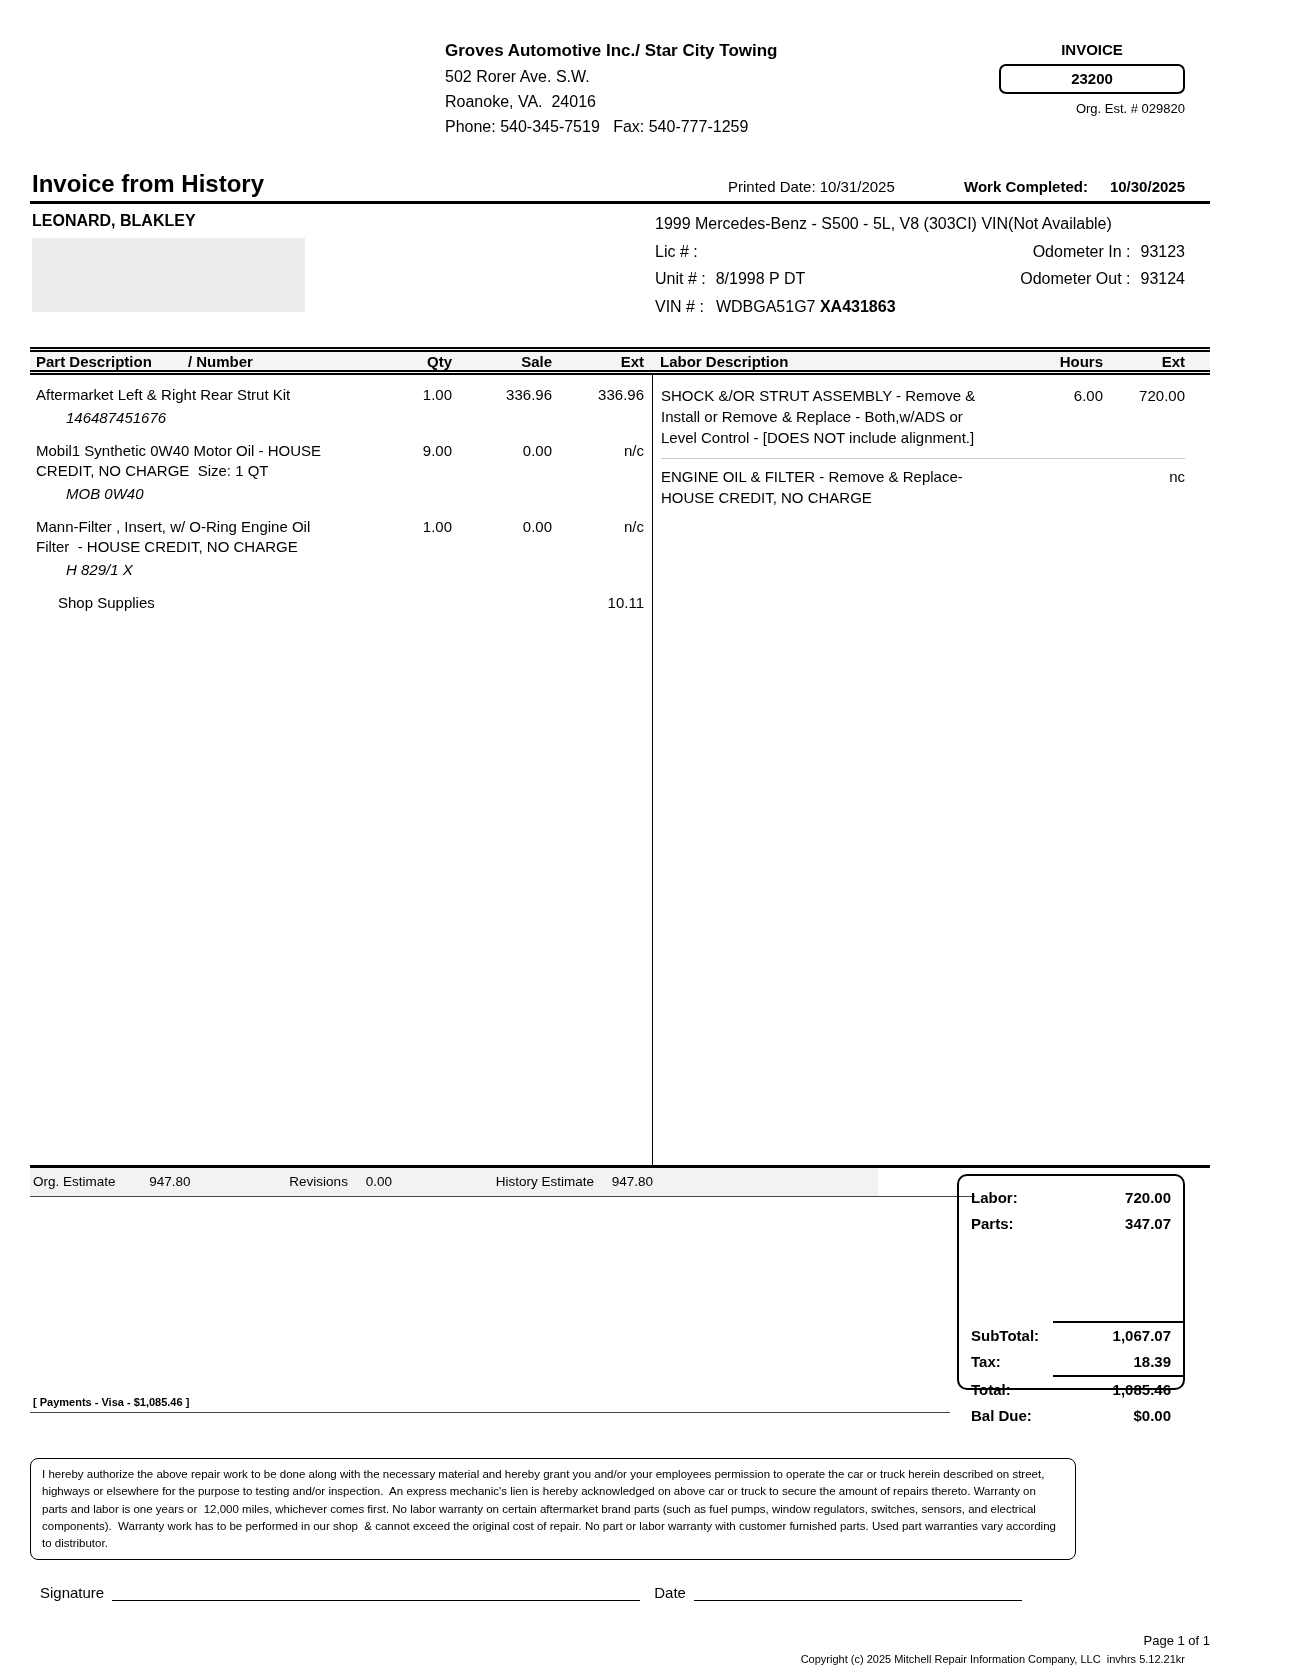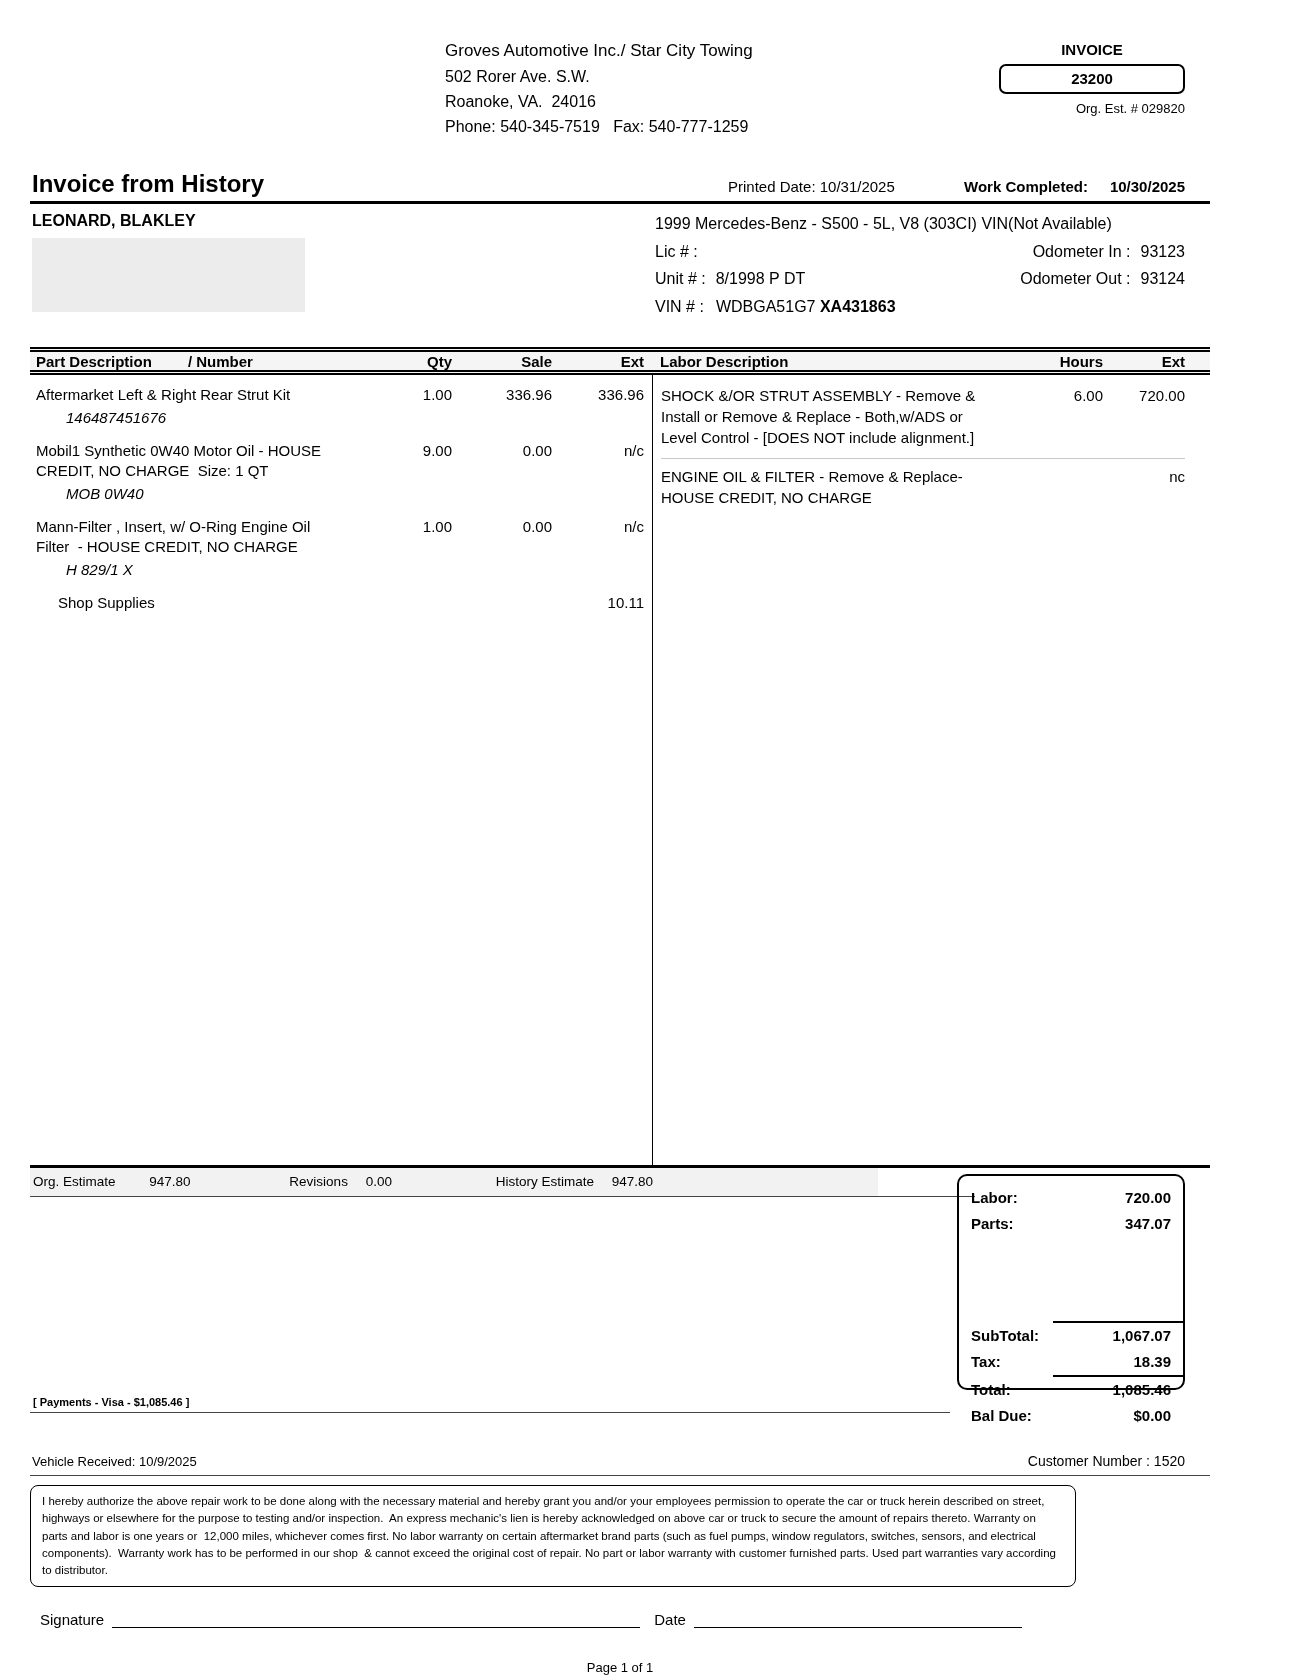--- a/index.html
+++ b/index.html
@@ -8,21 +8,21 @@
     width: 1300px; height: 1677px;
     font-family: "Liberation Sans", sans-serif;
     color: #000; position: relative; overflow: hidden;
   }
   [data-bind] { white-space: pre-wrap; }
   .page { position: absolute; left: 30px; top: 0; width: 1180px; height: 1677px; }
 
   
   .header { position: relative; height: 122px; margin-top: 38px; }
   .company { margin-left: 415px; }
-  .company-name { font-size: 17px; font-weight: normal; line-height: 26px; }
+  .company-name { font-size: 17px; font-weight: bold; line-height: 26px; }
   .company-line { font-size: 16px; line-height: 25px; }
   .invoice-area { position: absolute; right: 25px; top: 2px; width: 186px; text-align: center; }
   .invoice-label { font-size: 15px; font-weight: bold; line-height: 20px; }
   .invoice-num-box { border: 2px solid #000; border-radius: 7px; margin-top: 4px; padding: 4px 0 5px; font-size: 15px; font-weight: bold; }
   .org-est { font-size: 13px; text-align: right; margin-top: 7px; }
 
   
   .title-row { position: relative; height: 34px; margin-top: 10px; border-bottom: 3px solid #000; }
   .doc-title { position: absolute; left: 2px; bottom: 3px; font-size: 24px; font-weight: bold; }
   .printed { position: absolute; left: 698px; bottom: 6px; font-size: 15px; }
@@ -78,21 +78,21 @@
   
   .disclaimer { margin-top: 9px; width: 1046px; border: 1.5px solid #000; border-radius: 8px; padding: 7px 11px; font-size: 11.5px; line-height: 1.5; }
   .sig-row { display: flex; align-items: flex-end; margin-top: 22px; font-size: 15px; padding-left: 10px; }
   .sig-line { border-bottom: 1.5px solid #000; height: 19px; }
   .line1 { width: 528px; margin-left: 8px; }
   .line2 { width: 328px; margin-left: 8px; }
   .date-label { margin-left: 14px; }
 
   
   .footer { position: relative; margin-top: 32px; height: 40px; }
-  .page-num { text-align: center; font-size: 13px; }
+  .page-num { text-align: right; font-size: 13px; }
   .copyright { position: absolute; right: 25px; top: 20px; font-size: 11px; }
 </style>
 </head>
 <body>
 
 <div class="page">
 
   <div class="header">
     <div class="company">
       <div class="company-name" data-bind="header.company_name">Groves Automotive Inc./ Star City Towing</div>
@@ -243,24 +243,20 @@
       </div>
       <div class="trow">
         <span data-bind="totals.bal_due_label">Bal Due:</span>
         <span data-bind="totals.bal_due">$0.00</span>
       </div>
     </div>
 
     <div class="payments" data-bind="payments">[ Payments - Visa - $1,085.46 ]</div>
   </div>
 
-  <div class="recv-row">
-    <span class="veh-received" data-bind="bottom.vehicle_received">Vehicle Received: 10/9/2025</span>
-    <span class="cust-number" data-bind="bottom.customer_number">Customer Number : 1520</span>
-  </div>
 
   <div class="disclaimer" data-bind="bottom.disclaimer">I hereby authorize the above repair work to be done along with the necessary material and hereby grant you and/or your employees permission to operate the car or truck herein described on street, highways or elsewhere for the purpose to testing and/or inspection.  An express mechanic's lien is hereby acknowledged on above car or truck to secure the amount of repairs thereto. Warranty on parts and labor is one years or  12,000 miles, whichever comes first. No labor warranty on certain aftermarket brand parts (such as fuel pumps, window regulators, switches, sensors, and electrical components).  Warranty work has to be performed in our shop  &amp; cannot exceed the original cost of repair. No part or labor warranty with customer furnished parts. Used part warranties vary according to distributor.</div>
 
   <div class="sig-row">
     <span data-bind="bottom.signature_label">Signature</span>
     <span class="sig-line line1"></span>
     <span class="date-label" data-bind="bottom.date_label">Date</span>
     <span class="sig-line line2"></span>
   </div>
 

